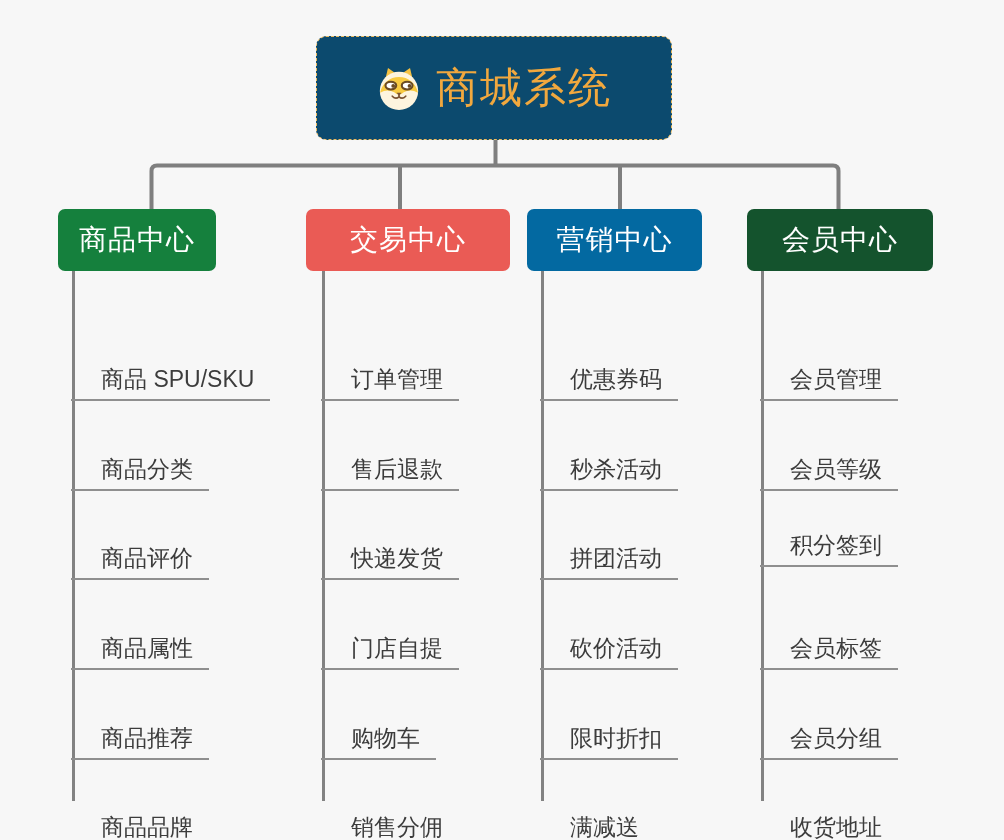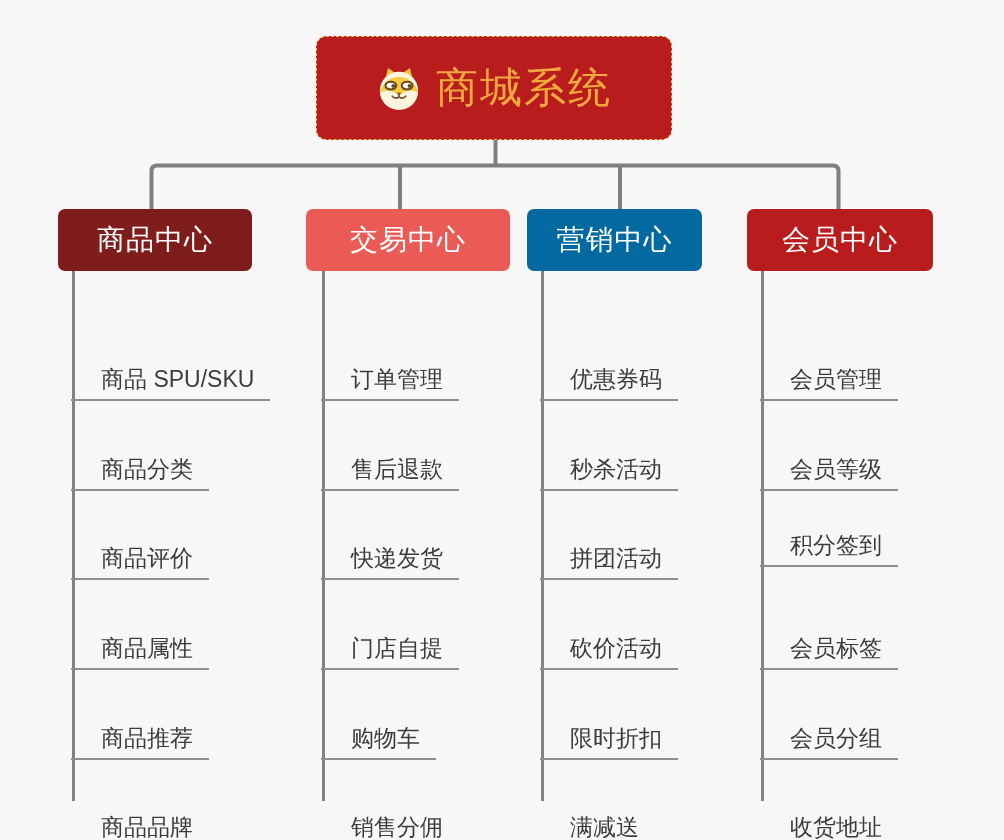--- a/index.html
+++ b/index.html
@@ -10,21 +10,21 @@
     overflow:hidden;
   }
   .stage{position:relative;width:1004px;height:840px;}
 
   
   .connectors{position:absolute;left:0;top:0;width:1004px;height:840px;pointer-events:none;}
 
   
   .root-node{
     position:absolute;left:316px;top:36px;width:356px;height:104px;
-    background:#b91c1c;border:1px dashed #EDBB60;border-radius:10px;
+    background:#0c4a6e;border:1px dashed #EDBB60;border-radius:10px;
     display:flex;align-items:center;justify-content:center;gap:14px;
     box-sizing:border-box;
   }
   .dog{display:inline-flex;width:46px;height:46px;}
   .dog svg{width:46px;height:46px;}
   .root-title{
     font-size:42px;line-height:1;color:#F1A83E;letter-spacing:2px;white-space:nowrap;
   }
 
   
@@ -75,21 +75,21 @@
         <circle cx="18" cy="21.8" r="2" fill="#6A4A23"></circle>
         <circle cx="35" cy="21.8" r="2" fill="#6A4A23"></circle>
         <path d="M21.4 29 h5.2 l-2.6 3.2 Z" fill="#7A5230"></path>
         <path d="M24 31.5 V33 M17 32.6 Q20.5 36.2 24 33.2 Q27.5 36.2 31 32.6" stroke="#7A5230" stroke-width="1.8" fill="none" stroke-linecap="round"></path>
       </svg>
     </span>
     <span class="root-title">商城系统</span>
   </div>
 
   <div id="branches">
-      <div class="branch-box" style="left: 58px; width: 194px; background: #7f1d1d;">商品中心</div>
+      <div class="branch-box" style="left: 58px; width: 158px; background: #15803d;">商品中心</div>
       <div class="spine" style="left: 72px;"></div>
       <div class="leaf" style="left: 71px; top: 318px;">商品 SPU/SKU</div>
       <div class="leaf" style="left: 71px; top: 408px;">商品分类</div>
       <div class="leaf" style="left: 71px; top: 497px;">商品评价</div>
       <div class="leaf" style="left: 71px; top: 587px;">商品属性</div>
       <div class="leaf" style="left: 71px; top: 677px;">商品推荐</div>
       <div class="leaf" style="left: 71px; top: 766px;">商品品牌</div>
       <div class="branch-box" style="left: 306px; width: 204px; background: rgb(234, 91, 85);">交易中心</div>
       <div class="spine" style="left: 322px;"></div>
       <div class="leaf" style="left: 321px; top: 318px;">订单管理</div>
@@ -99,21 +99,21 @@
       <div class="leaf" style="left: 321px; top: 677px;">购物车</div>
       <div class="leaf" style="left: 321px; top: 766px; text-align: center;">销售分佣</div>
       <div class="branch-box" style="left: 527px; width: 175px; background: #0369a1;">营销中心</div>
       <div class="spine" style="left: 541px;"></div>
       <div class="leaf" style="left: 540px; top: 318px;">优惠券码</div>
       <div class="leaf" style="left: 540px; top: 408px;">秒杀活动</div>
       <div class="leaf" style="left: 540px; top: 497px;">拼团活动</div>
       <div class="leaf" style="left: 540px; top: 587px;">砍价活动</div>
       <div class="leaf" style="left: 540px; top: 677px;">限时折扣</div>
       <div class="leaf" style="left: 540px; top: 766px;">满减送</div>
-      <div class="branch-box" style="left: 747px; width: 186px; background: #b91c1c;">会员中心</div>
+      <div class="branch-box" style="left: 747px; width: 186px; background: #14532d;">会员中心</div>
       <div class="spine" style="left: 761px;"></div>
       <div class="leaf" style="left: 760px; top: 318px;">会员管理</div>
       <div class="leaf" style="left: 760px; top: 408px;">会员等级</div>
       <div class="leaf" style="left: 760px; top: 484px;">积分签到</div>
       <div class="leaf" style="left: 760px; top: 587px;">会员标签</div>
       <div class="leaf" style="left: 760px; top: 677px;">会员分组</div>
       <div class="leaf" style="left: 760px; top: 766px;">收货地址</div>
     </div>
 
 </div>

